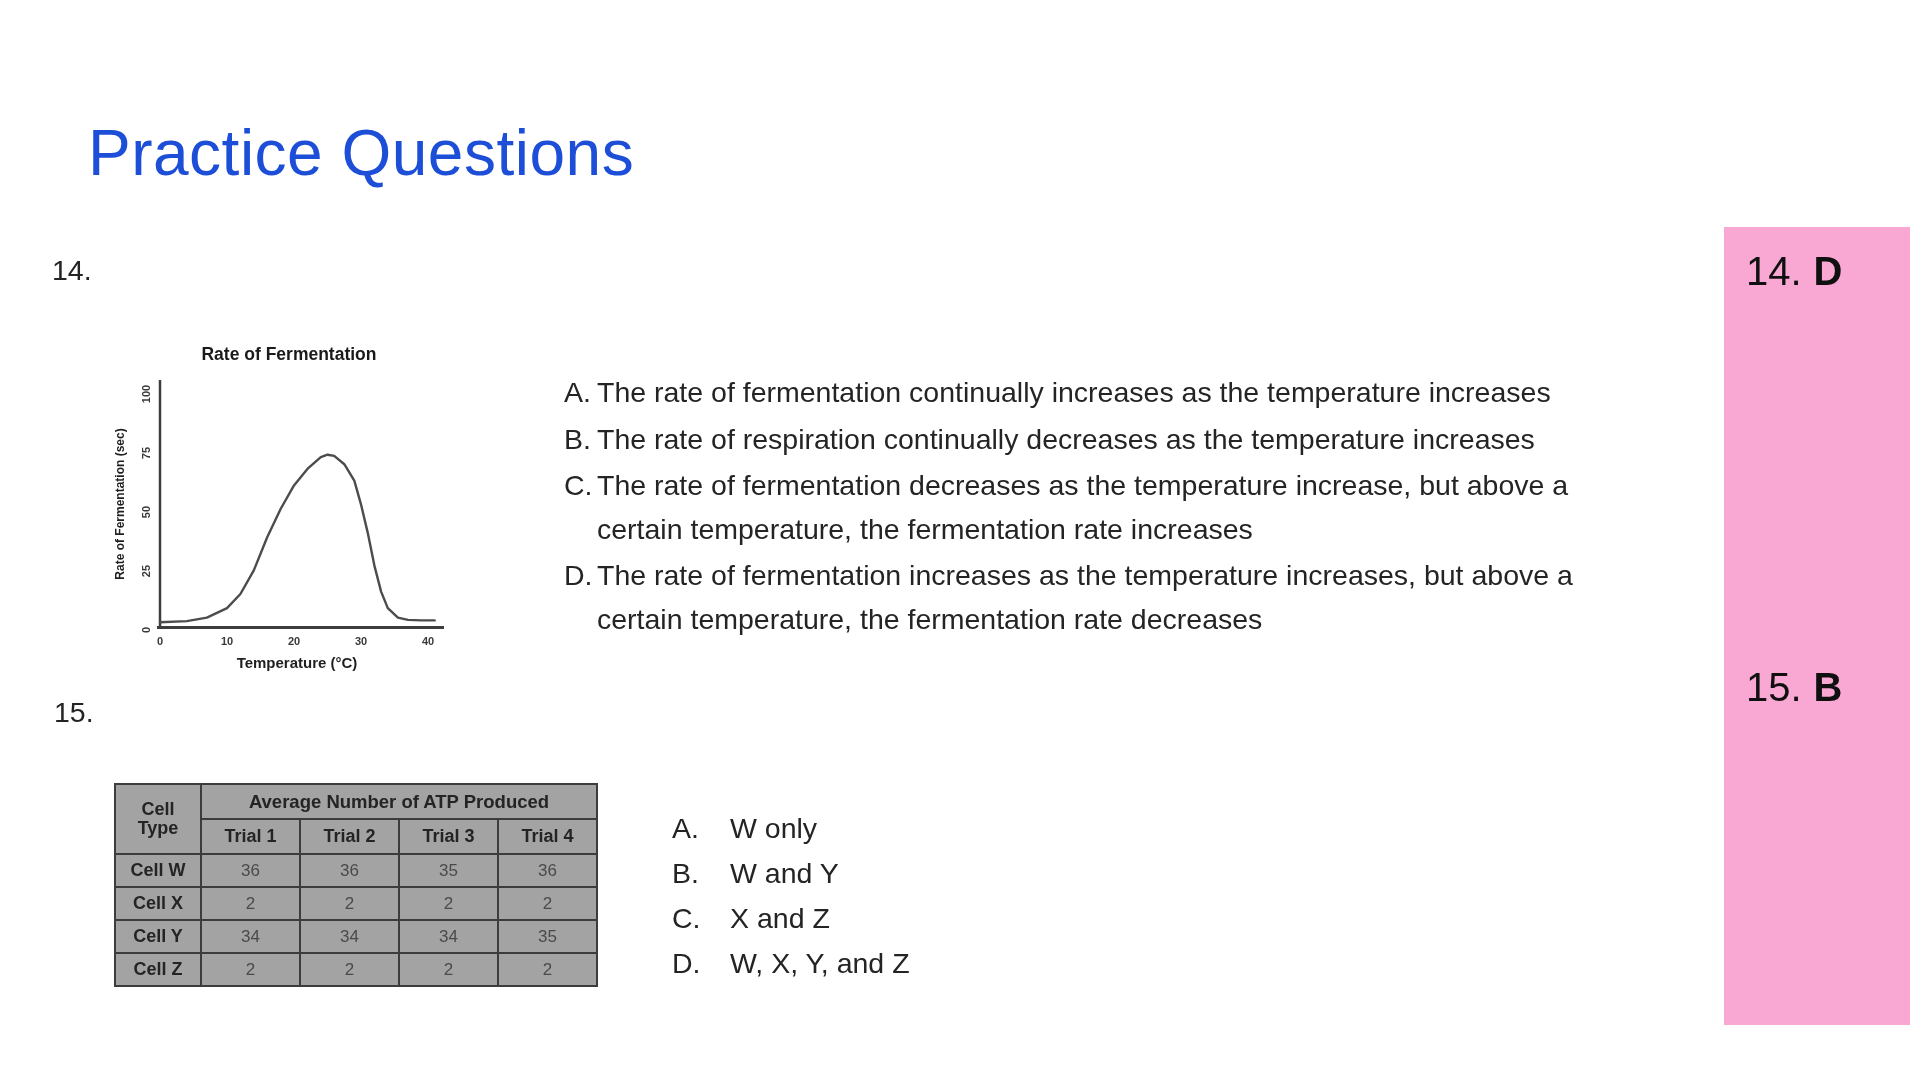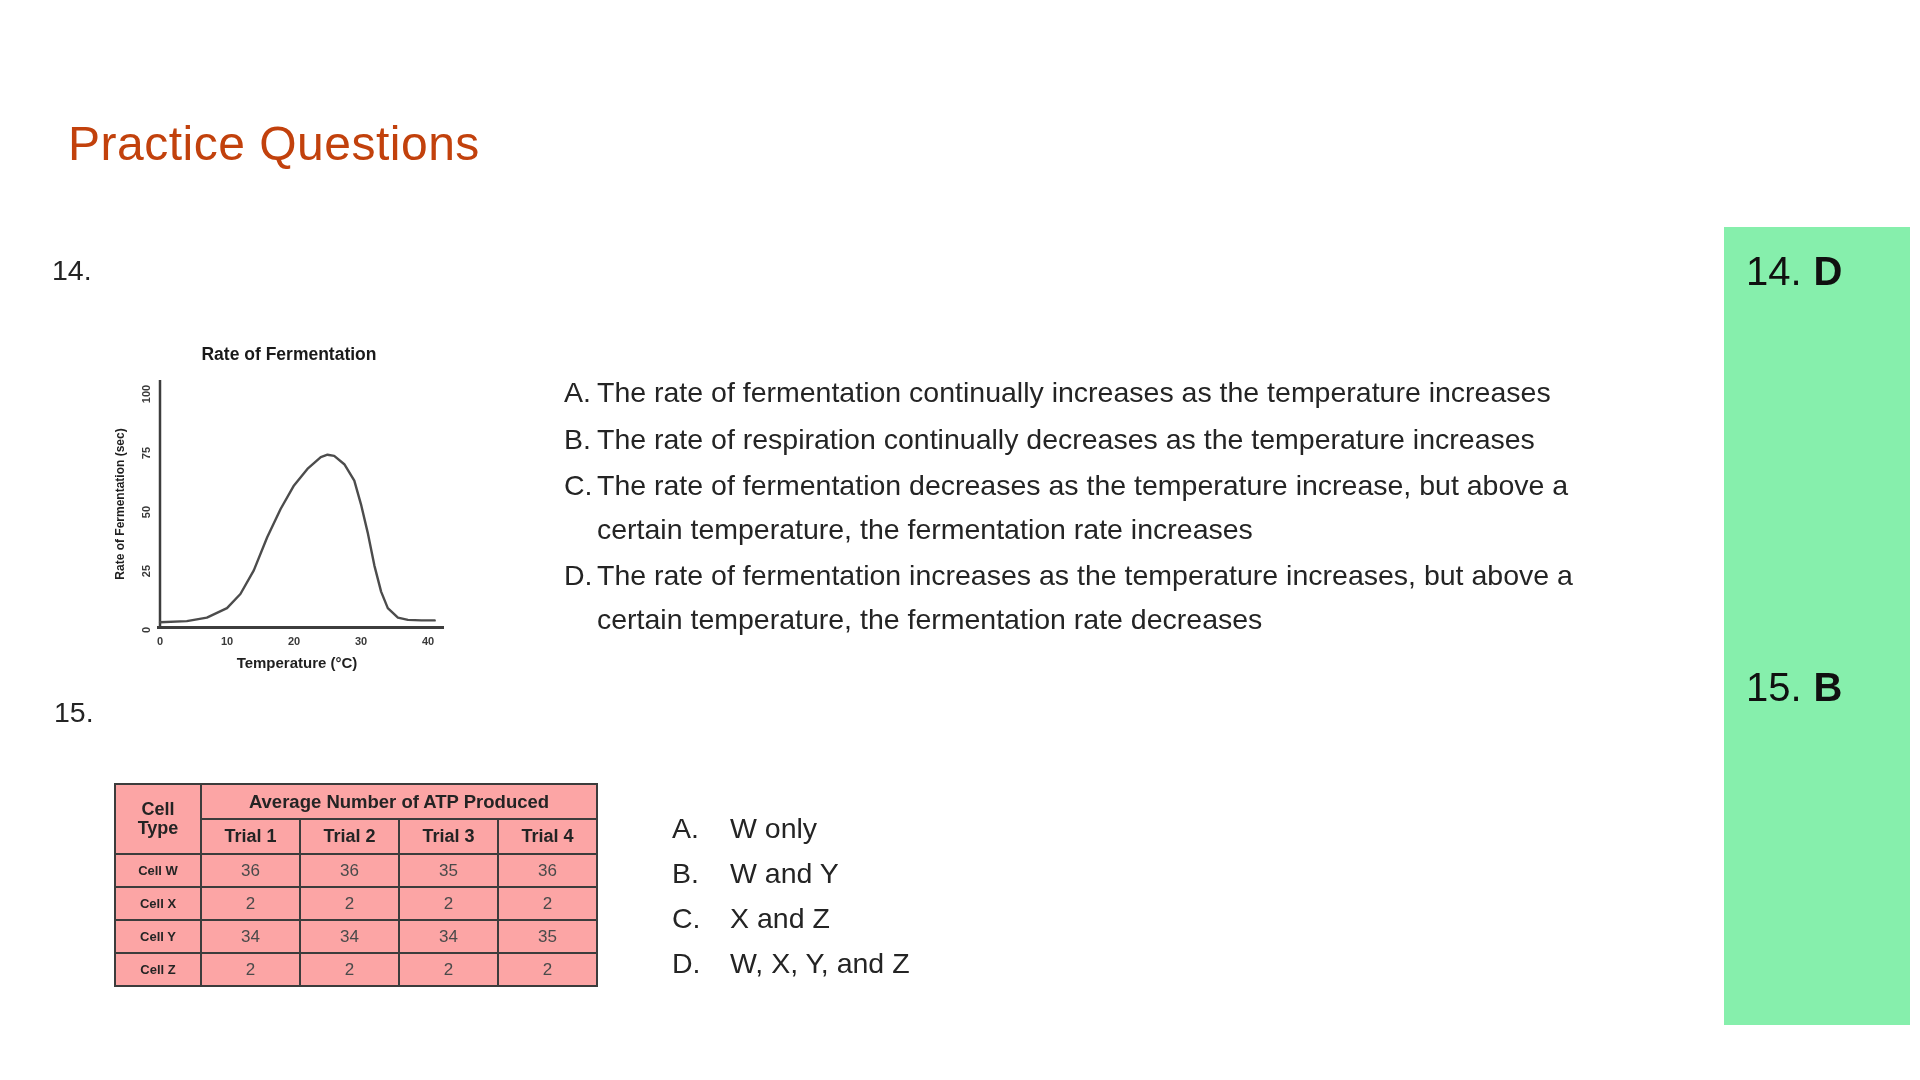--- a/index.html
+++ b/index.html
@@ -1,45 +1,45 @@
 <!DOCTYPE html>
 <html><head>
 <meta charset="utf-8">
 <style>
   html,body{margin:0;padding:0;background:#888;}
   .slide{position:relative;width:1920px;height:1080px;background:#ffffff;
          font-family:"Liberation Sans",sans-serif;color:#242424;overflow:hidden;}
   .abs{position:absolute;}
 
-  .title{font-size:48px;color:#c2410c;letter-spacing:0.5px;}
+  .title{font-size:64px;color:#1d4ed8;letter-spacing:0.5px;margin-left:20px;}
 
   .qnum{font-size:28.5px;color:#242424;}
   .qtext{font-size:28.5px;color:#242424;white-space:pre-line;line-height:49px;}
 
   .opts .opt{display:flex;font-size:28.5px;line-height:43.5px;color:#242424;margin-bottom:3px;}
   .opts .opt-letter{width:33px;flex:none;}
   .opts .opt-text{white-space:pre-line;}
   .opts15 .opt{line-height:45px;margin-bottom:0;}
   .opts15 .opt-letter{width:58px;}
 
   
   svg .ct{font-size:17.5px;font-weight:bold;fill:#1a1a1a;text-anchor:middle;}
   svg .xlab{font-size:15px;font-weight:bold;fill:#1f1f1f;text-anchor:middle;}
   svg .ylab{font-size:12px;font-weight:bold;fill:#1f1f1f;text-anchor:middle;}
   svg .tick{font-size:11px;font-weight:bold;fill:#3a3a3a;text-anchor:middle;}
   svg .axis{stroke:#3d3d3d;}
   svg .curve{stroke:#4c4c4c;stroke-width:2.4;fill:none;stroke-linecap:round;stroke-linejoin:round;}
 
   
-  table.atp{border-collapse:collapse;background:#fca5a5;}
+  table.atp{border-collapse:collapse;background:#a3a3a3;}
   table.atp th,table.atp td{border:2px solid #3c3c3c;text-align:center;padding:0;}
   table.atp .corner{font-size:18px;font-weight:bold;line-height:19px;white-space:pre-line;}
   table.atp .group{font-size:18.5px;font-weight:bold;height:33px;margin-left:37px;}
   table.atp .trial{font-size:18px;font-weight:bold;height:33px;}
-  table.atp .rowlab{font-size:13px;font-weight:bold;height:31px;}
+  table.atp .rowlab{font-size:18px;font-weight:bold;height:31px;}
   table.atp .val{font-size:17px;color:#4a4a4a;height:31px;}
 
   
   .panel{position:absolute;left:1724px;top:227px;width:186px;height:798px;}
   .answer{position:absolute;left:22px;font-size:40px;color:#101010;white-space:nowrap;}
   .answer .ans-letter{font-weight:bold;margin-left:12px;}
 </style>
 </head>
 <body>
 
@@ -154,21 +154,21 @@
     <div class="opt">
       <span class="opt-letter">C.</span>
       <span class="opt-text">X and Z</span>
     </div>
     <div class="opt">
       <span class="opt-letter">D.</span>
       <span class="opt-text">W, X, Y, and Z</span>
     </div>
   </div>
 
-  <div class="panel" style="background: #86efac;">
+  <div class="panel" style="background: #f9a8d4;">
     <div class="answer" style="top:22px;">
       <span>14.</span><span class="ans-letter">D</span>
     </div>
     <div class="answer" style="top:438px;">
       <span>15.</span><span class="ans-letter">B</span>
     </div>
   </div>
 
 </div>
 

